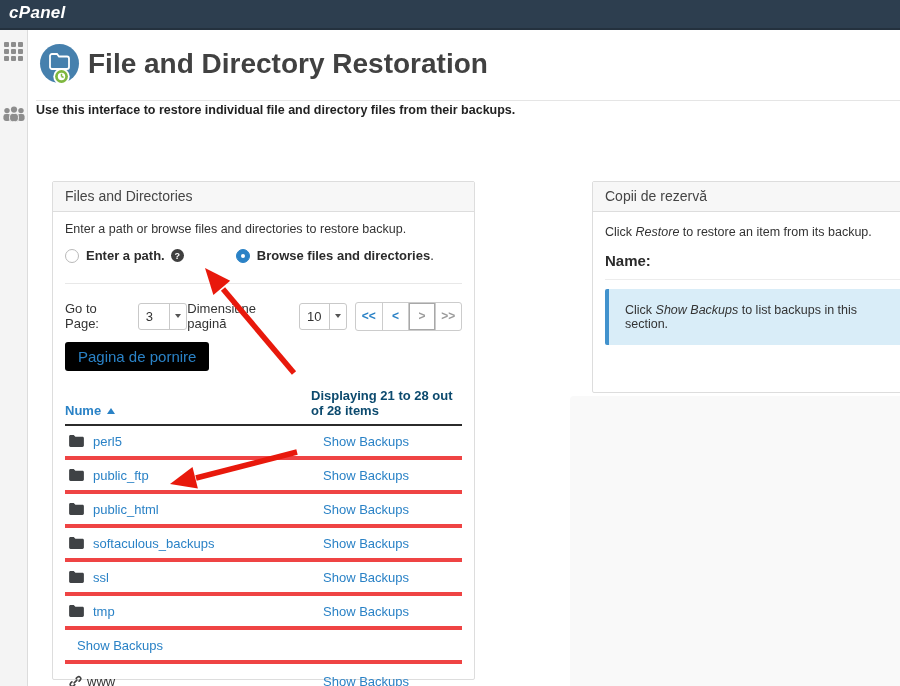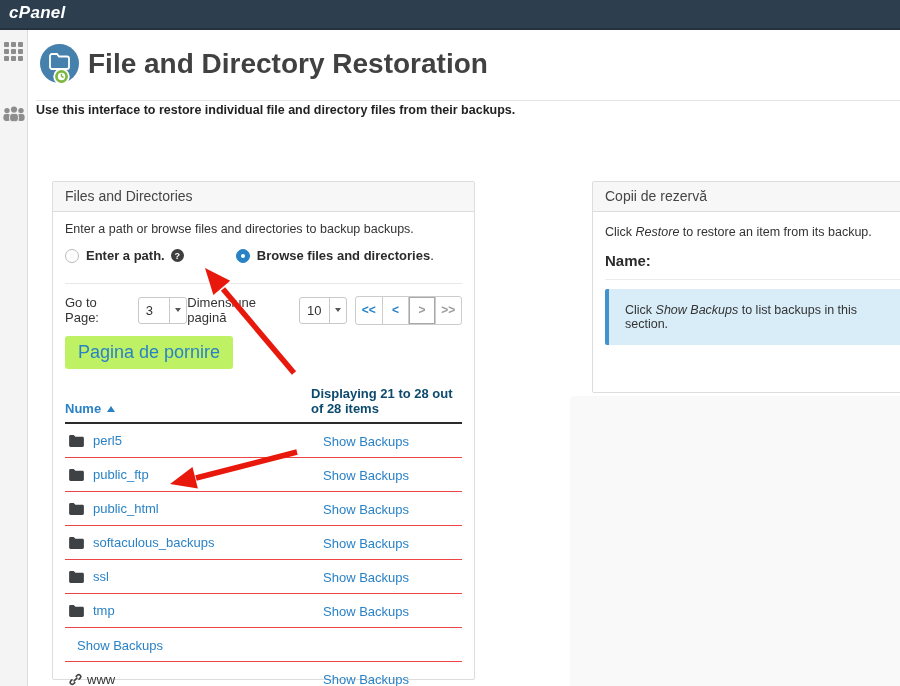--- a/index.html
+++ b/index.html
@@ -51,50 +51,50 @@
   .radio.on::after { content:""; position:absolute; left:4px; top:4px; width:4px; height:4px;
                      border-radius:50%; background:#fff; }
   .radio-label { font-size:13px; font-weight:bold; color:#2b2b2b; margin-left:7px; }
   .radio-period { font-size:13px; color:#2b2b2b; }
   .q-badge { display:inline-flex; align-items:center; justify-content:center; width:13px; height:13px;
              border-radius:50%; background:#3f3f3f; color:#fff; font-size:9px; font-weight:bold;
              margin-left:6px; }
   .radio-group2 { margin-left:52px; display:flex; align-items:center; }
   .lp-divider { margin-top:20px; border-top:1px solid #e8e8e8; }
 
-  .controls-row { margin-top:11px; display:flex; align-items:center; justify-content:space-between; }
+  .controls-row { margin-top:17px; display:flex; align-items:center; justify-content:space-between; }
   .ctrl-left, .ctrl-right { display:flex; align-items:center; }
   .ctrl-label { font-size:13px; color:#333; }
   .sel { display:inline-flex; height:27px; border:1px solid #c9c9c9; border-radius:3px;
          background:#fff; margin-left:7px; }
   .sel .v { flex:1; padding:0 7px; font-size:13px; line-height:25px; color:#333; }
   .sel .c { width:17px; border-left:1px solid #c9c9c9; display:flex; align-items:center; justify-content:center; }
   .caret-down { width:0; height:0; border-left:3.5px solid transparent; border-right:3.5px solid transparent;
                 border-top:4.5px solid #555; }
   .sel.goto { width:52px; } .sel.psize { width:48px; margin-right:8px;text-align:center; }
   .pager { display:flex; border:1px solid #cccccc; border-radius:3px; overflow:hidden; background:#fff; }
   .pbtn { width:28px; height:27px; line-height:26px; text-align:center; font-size:12px;
           font-weight:bold; border-left:1px solid #cccccc; }
   .pbtn:first-child { border-left:none; }
   .pbtn.enabled { color:#2a82c6; }
   .pbtn.disabled { color:#9b9b9b; }
   .pbtn.focused { box-shadow:inset 0 0 0 1px #a8a8a8; }
 
-  .home-btn { display:inline-block; margin-top:11px; padding:6px 13px; background:#bef264;
-              border-radius:3px; font-size:18px; color:#2a82c6; }
+  .home-btn { display:inline-block; margin-top:11px; padding:6px 13px; background:#000000;
+              border-radius:3px; font-size:15px; color:#2a82c6; }
 
   .thead { margin-top:17px; display:grid; grid-template-columns:246px auto; align-items:end;
            padding-bottom:6px; border-bottom:2px solid #2b2b2b; }
   .nume { font-size:13px; font-weight:bold; color:#2a82c6; display:inline-flex; align-items:center; }
   .sort-asc { width:0; height:0; border-left:4.5px solid transparent; border-right:4.5px solid transparent;
               border-bottom:6px solid #2a82c6; margin-left:6px; display:inline-block; }
   .displaying { font-size:13px; font-weight:bold; color:#0c4a6e; }
 
   .trow { display:grid; grid-template-columns:246px auto; align-items:center; height:34px;
-          border-bottom:1px solid #ef4444; }
+          border-bottom:4px solid #ef4444; }
   .trow:last-child { border-bottom:none; }
   .cell-name { padding-left:4px; display:flex; align-items:center; }
   .icon { display:inline-flex; align-items:center; }
   .name-link { font-size:13px; color:#2a82c6; text-decoration:none; margin-left:9px; cursor:pointer; }
   .trow.symlink .name-link { color:#333; margin-left:5px; cursor:default; }
   .trow .link-icon { display:none; }
   .trow.symlink .link-icon { display:inline-flex; }
   .cell-action a { font-size:13px; color:#2a82c6; text-decoration:none; margin-left:12px; cursor:pointer; }
 
   
@@ -158,21 +158,21 @@
   </div>
   <h1 class="page-title">File and Directory Restoration</h1>
   <div class="title-rule"></div>
   <p class="subtitle">Use this interface to restore individual file and directory files from their backups.</p>
 
   <div class="bg-lower-right"></div>
 
   <div class="panel left-panel">
     <div class="panel-head">Files and Directories</div>
     <div class="panel-body">
-      <p class="lp-intro">Enter a path or browse files and directories to backup backups.</p>
+      <p class="lp-intro">Enter a path or browse files and directories to restore backup.</p>
 
       <div class="radio-row">
         <span class="radio off"></span>
         <span class="radio-label">Enter a path.</span>
         <span class="q-badge">?</span>
         <span class="radio-group2">
           <span class="radio on"></span>
           <span class="radio-label">Browse files and directories</span>
             <span class="radio-period">.</span>
         </span>

